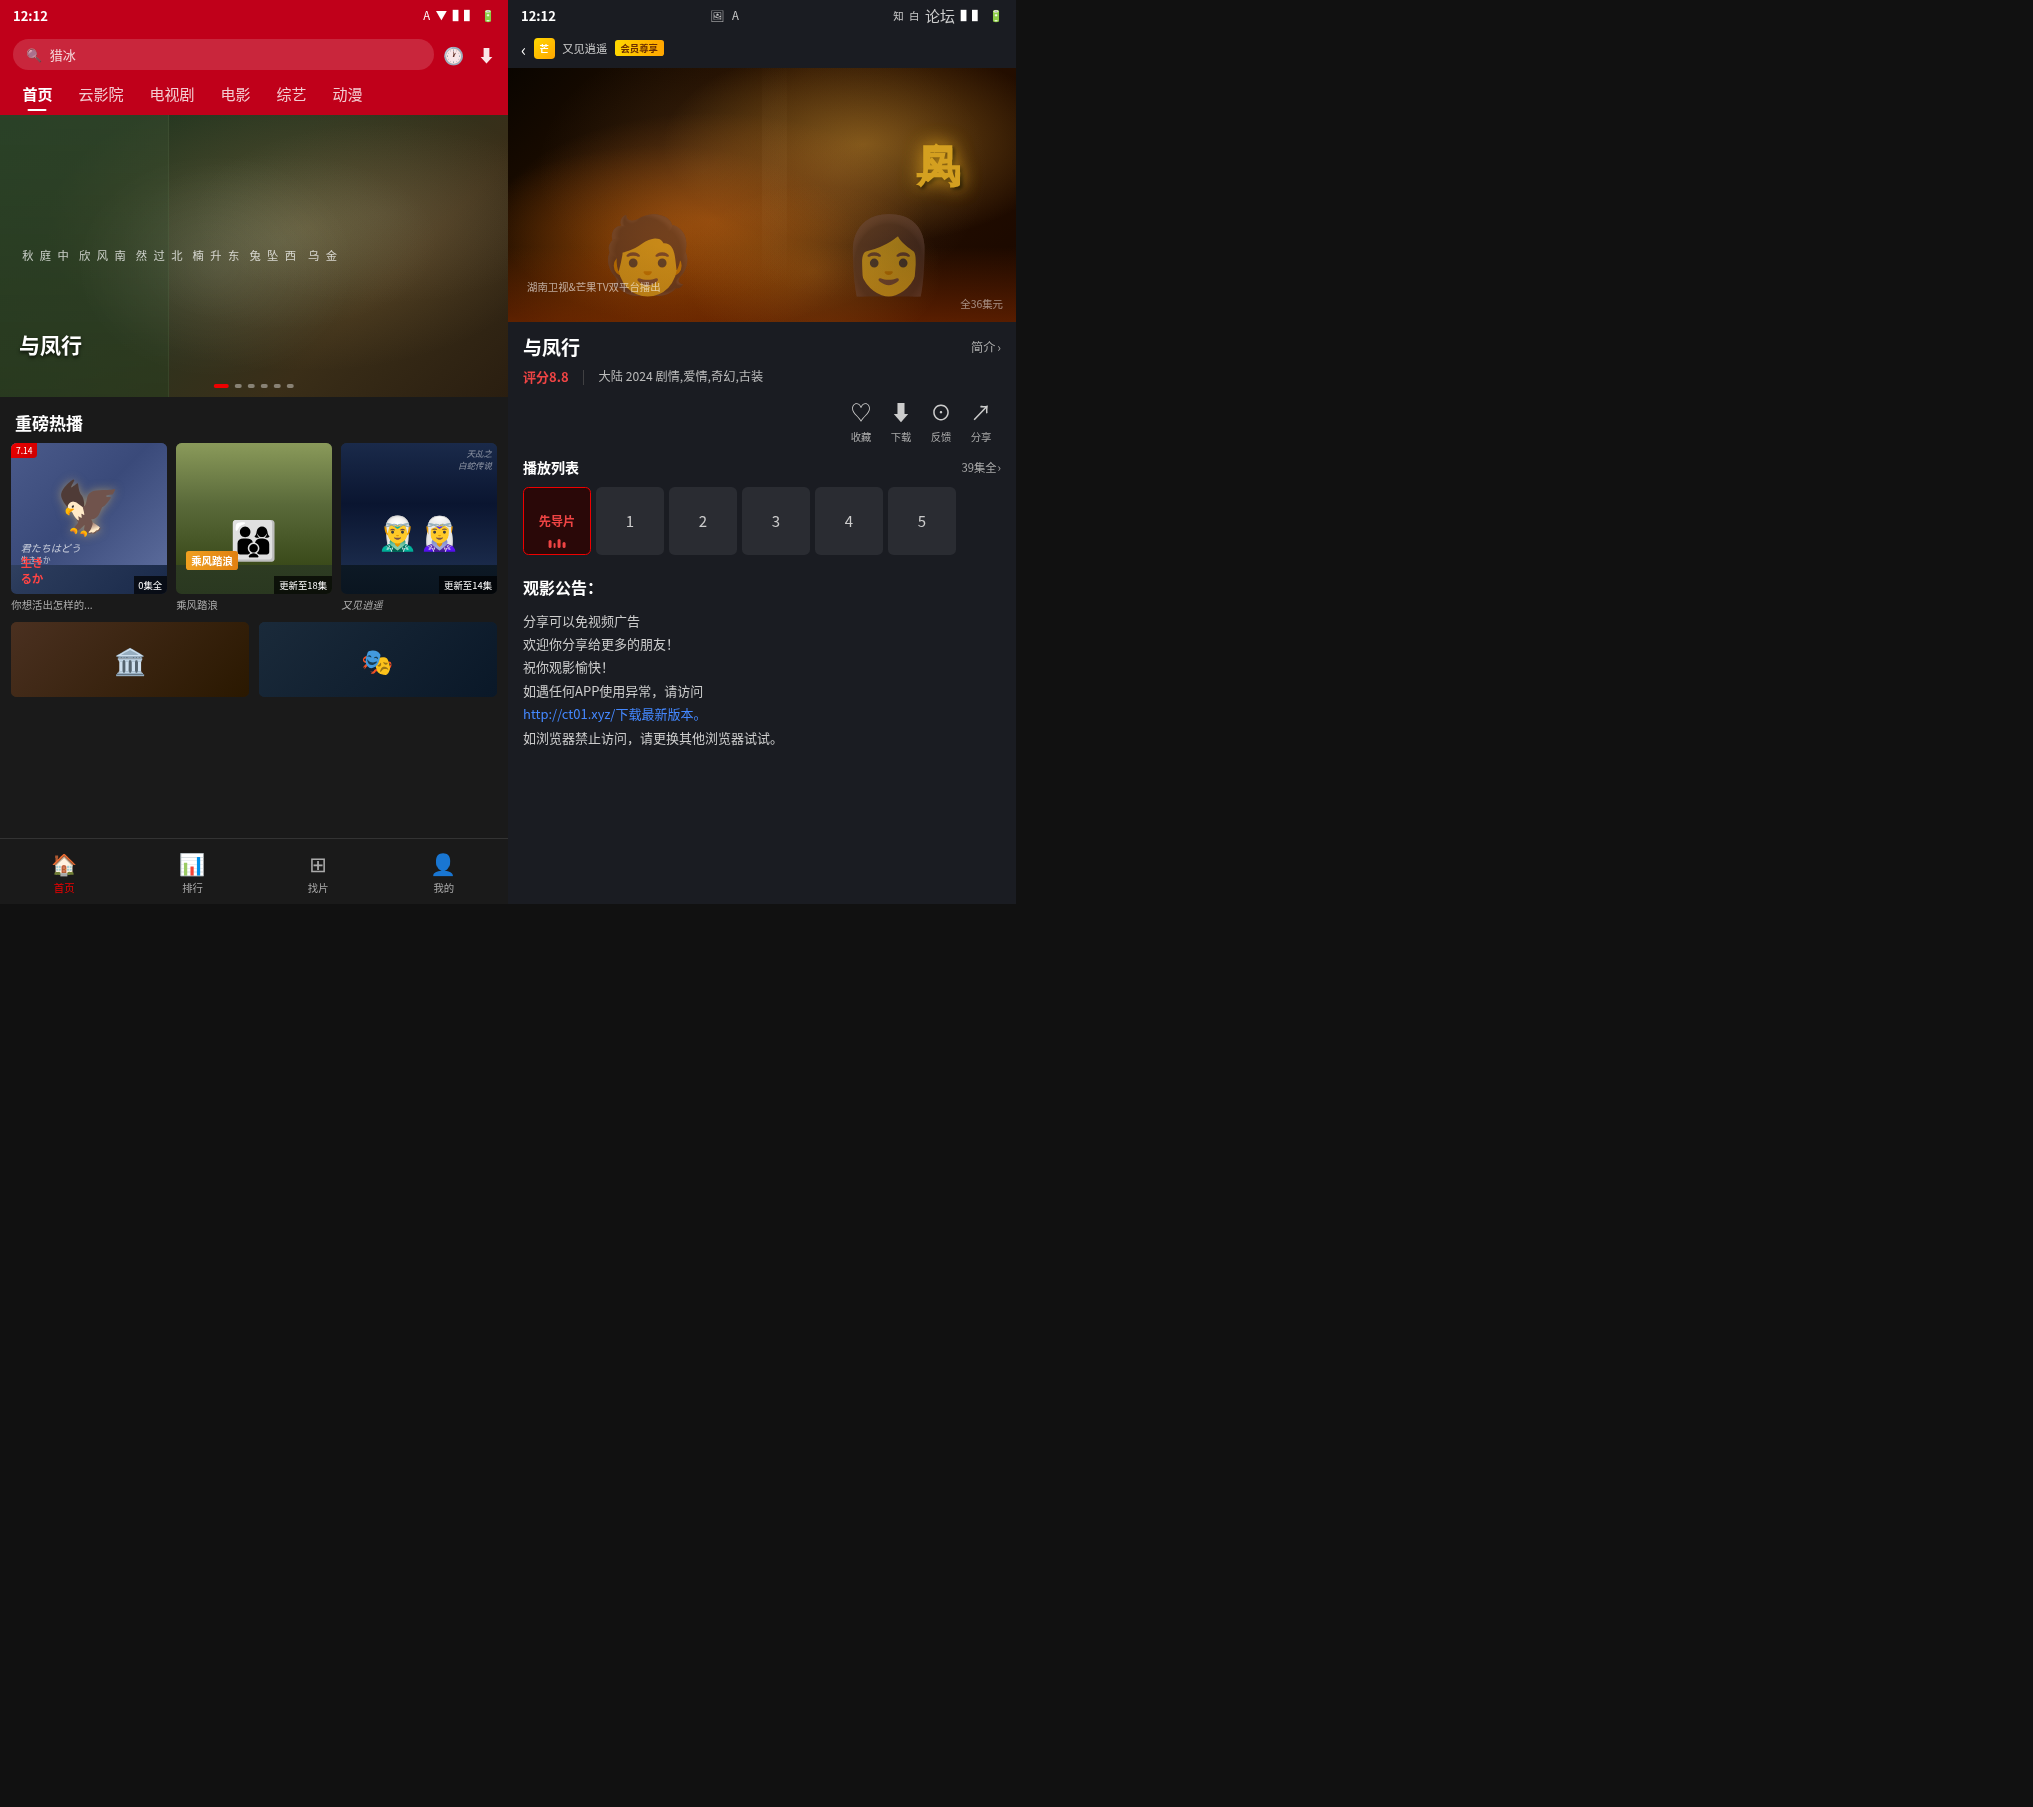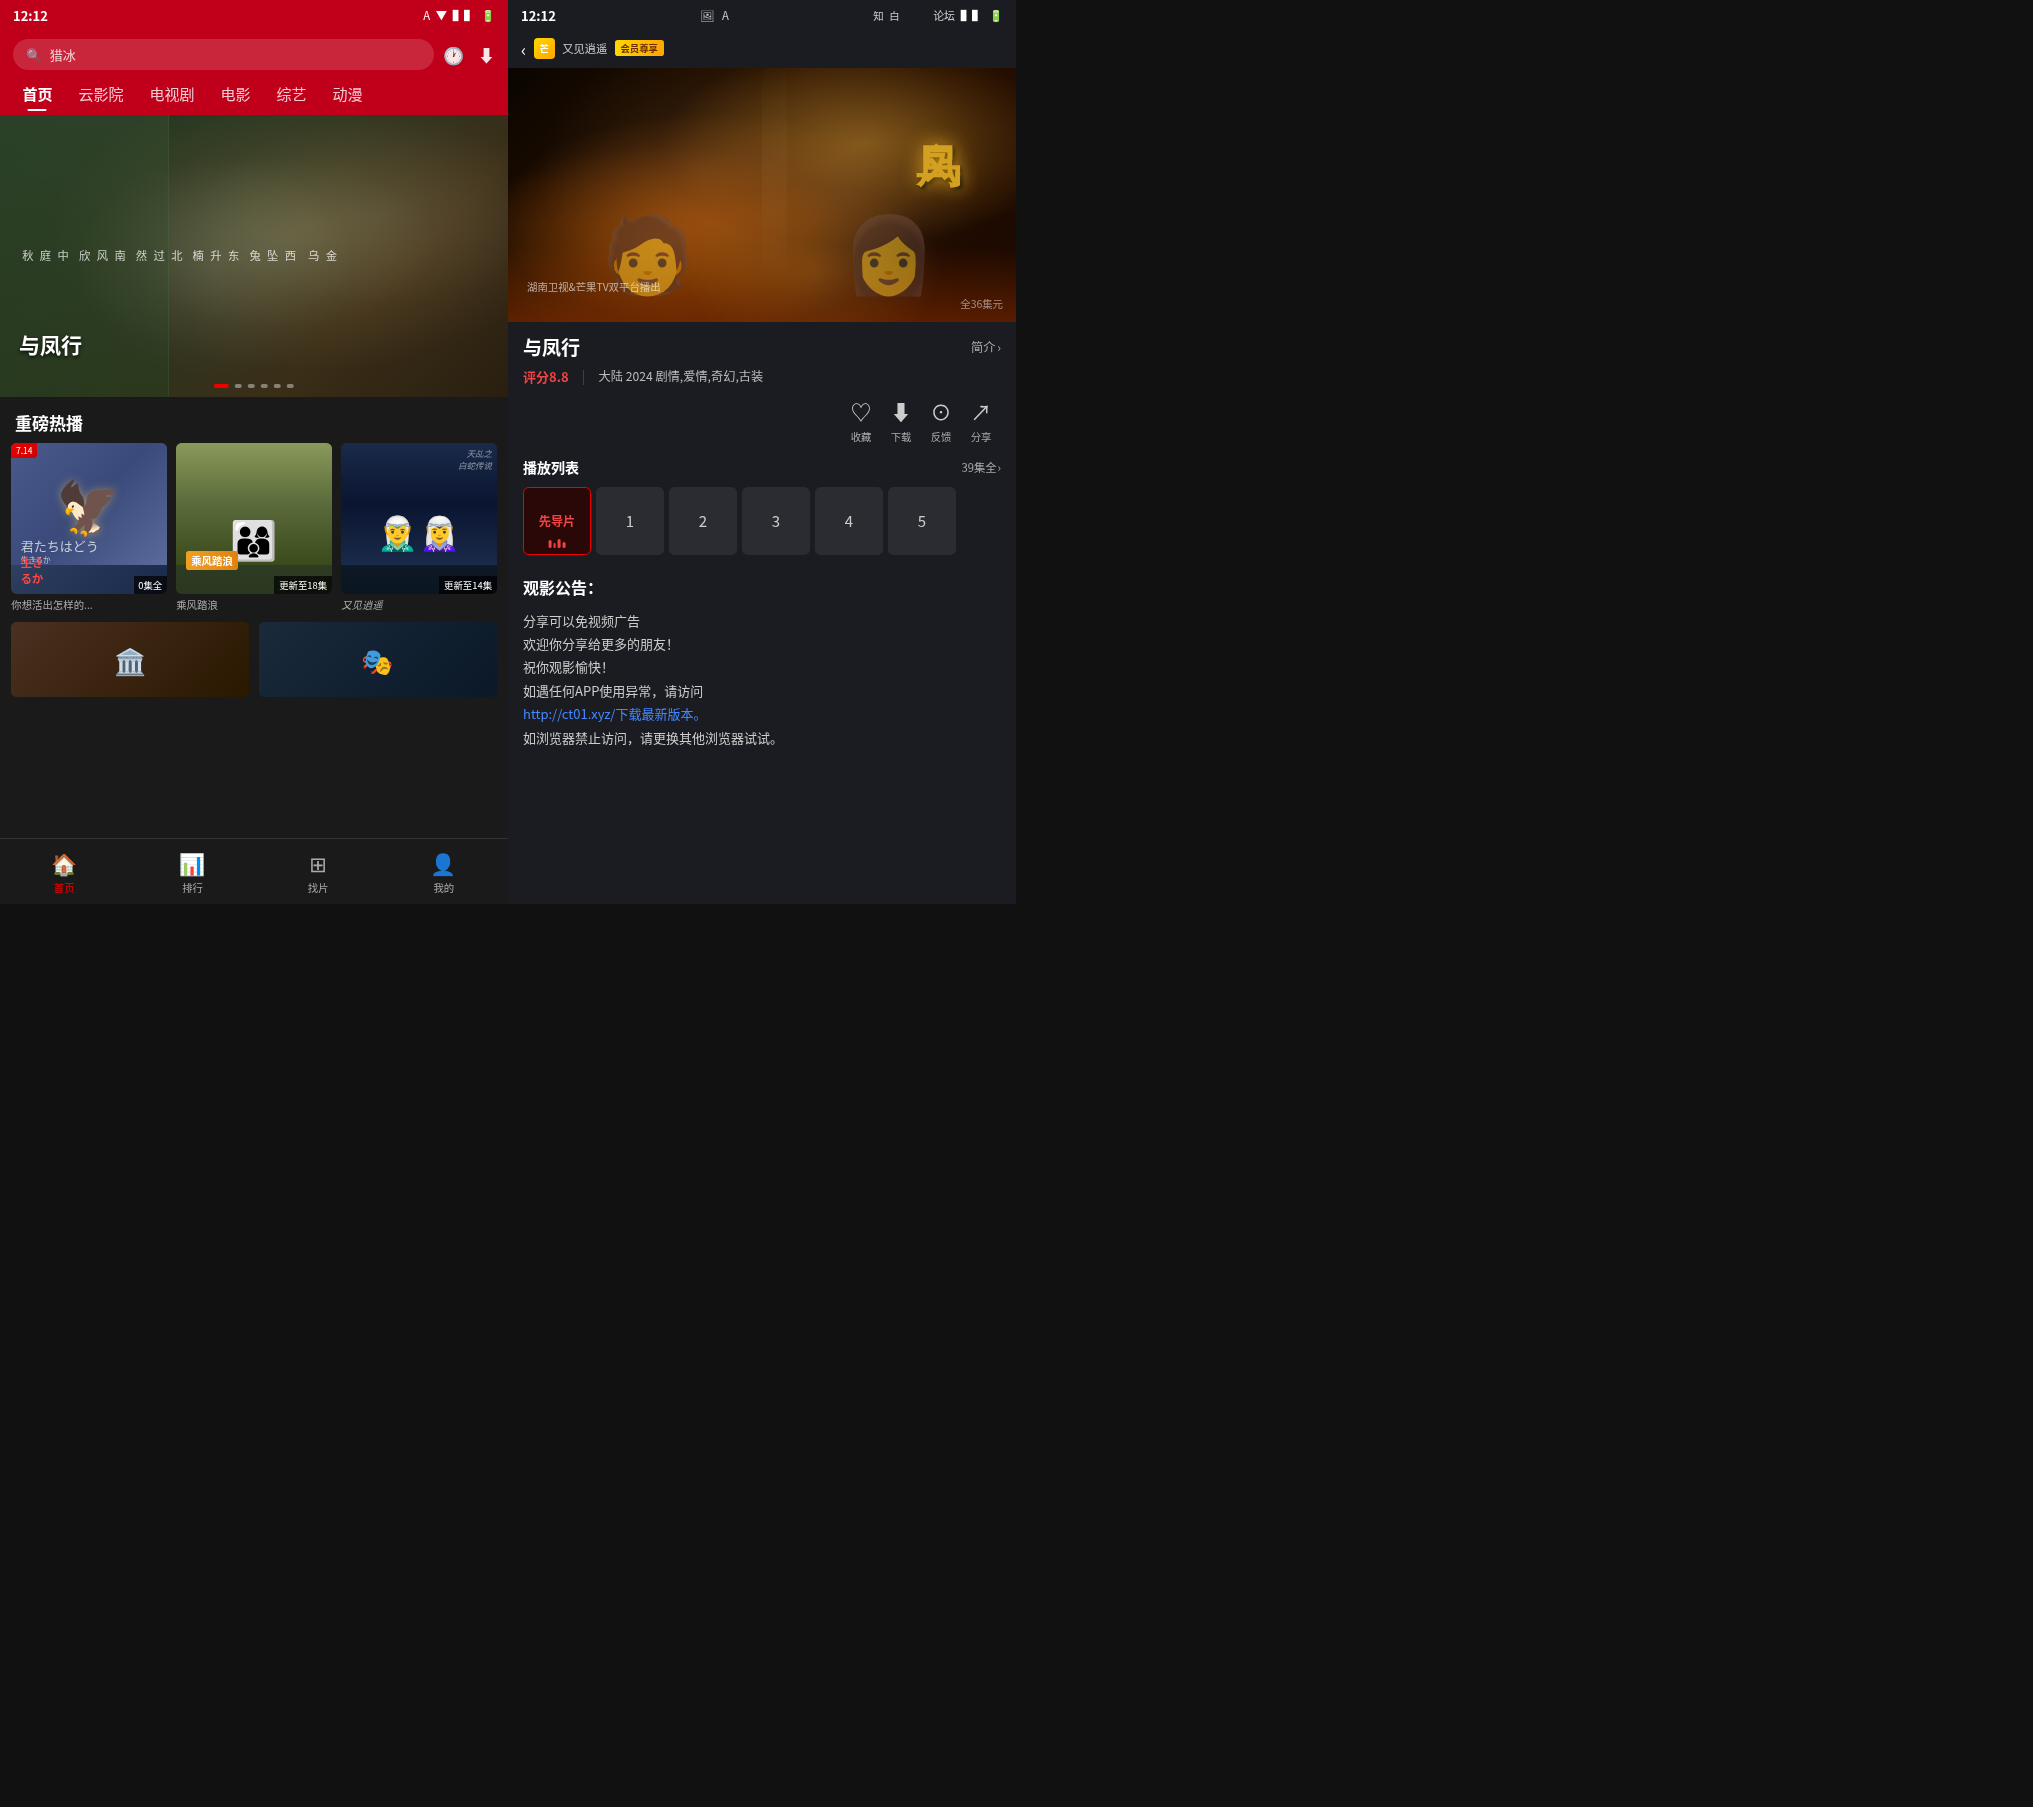--- a/index.html
+++ b/index.html
@@ -594,21 +594,21 @@
 
     <div class="content-card card-1">
       <div class="card-1-inner">
         <div style="position:absolute;top:0;left:0;right:0;height:122px;
           background:linear-gradient(135deg, #4a5a8a 0%, #3a4a7a 50%, #5a6a9a 100%);
           display:flex;align-items:center;justify-content:center;">
 
           <div style="font-size:52px;color:#f0d080;text-shadow:0 0 9.4px rgba(240,200,100,0.5);">🦅</div>
         </div>
         <div class="card-1-jp-text">
-          <div style="font-size:13px;color:rgba(255,255,255,0.7);">君たちはどう</div>
+          <div style="font-size:10px;color:rgba(255,255,255,0.7);font-style:italic;">君たちはどう</div>
           <div style="font-size:7.5px;color:rgba(255,255,255,0.7);">生きるか</div>
         </div>
         <div class="card-1-red-text">
           <div style="font-size:11.3px;color:#ff4444;font-weight:bold;">生き</div>
           <div style="font-size:11.3px;color:#ff4444;font-weight:bold;">るか</div>
         </div>
         <div class="card-badge">7.14</div>
         <div class="card-update">0集全</div>
       </div>
     </div>
@@ -679,21 +679,21 @@
 
   <div class="status-bar-right">
     <span class="status-time">12:12</span>
     <div style="display:flex;align-items:center;gap:7.5px;">
       <span style="color:#ccc;font-size:11.3px;">🖼</span>
       <span style="color:#ccc;font-size:11.3px;">A</span>
     </div>
     <div style="display:flex;align-items:center;gap:5.6px;">
       <span style="color:#ccc;font-size:10.4px;">知</span>
       <span style="color:#ccc;font-size:10.4px;">白</span>
-      <span style="color:#ccc;font-size:11px;margin-left:28px;">论坛</span>
+      <span style="color:#ccc;font-size:15px;">论坛</span>
       <span style="color:#fff;font-size:11.3px;">▌▌</span>
       <span style="color:#fff;font-size:11.3px;">🔋</span>
     </div>
   </div>
 
   <div style="display:flex;align-items:center;justify-content:space-between;padding:5.6px 13px 7.5px;background:#1a1c22;">
     <div style="display:flex;align-items:center;gap:7.5px;">
       <span style="color:#fff;font-size:17px;cursor:pointer;">‹</span>
       <div class="mango-icon">芒</div>
       <span class="mango-text">又见逍遥</span>

